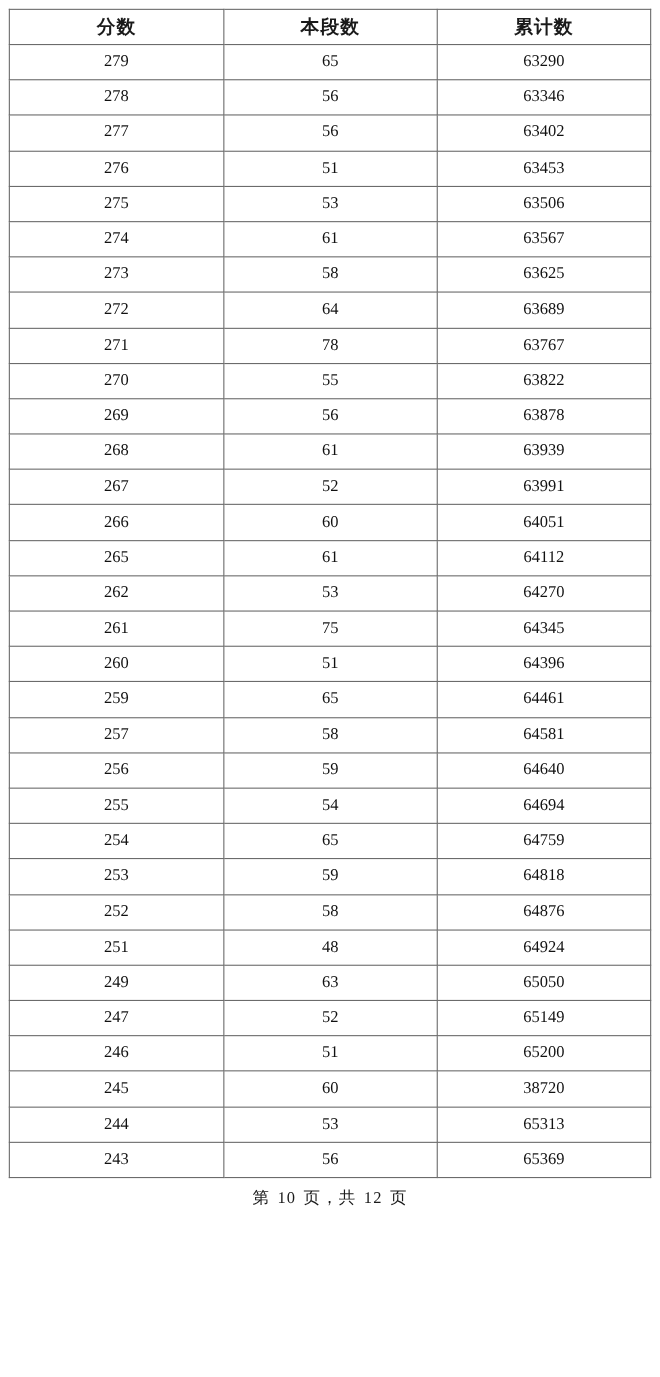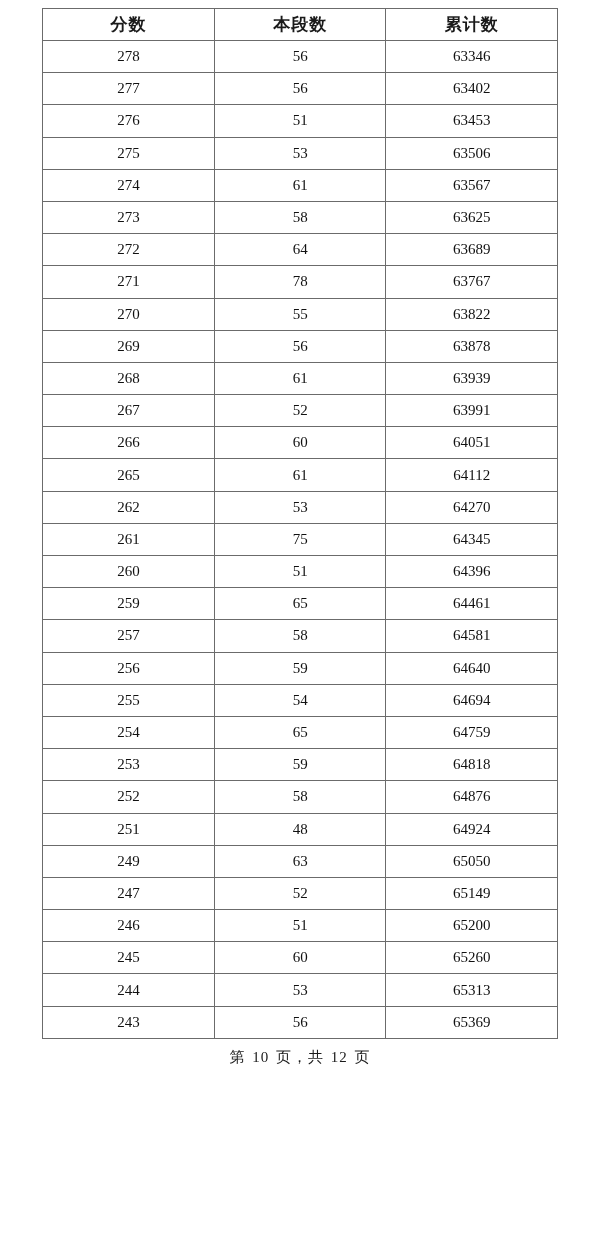--- a/index.html
+++ b/index.html
@@ -15,21 +15,21 @@
     -webkit-font-smoothing: antialiased;
   }
   .page {
     width: 600px;
     height: 1252px;
     position: relative;
     box-sizing: border-box;
     padding: 8px 8px 0 8px;
   }
   table.score-table {
-    width: 516px;
+    width: 584px;
     border-collapse: collapse;
     table-layout: fixed;
     margin: 0 auto;
   }
   table.score-table th,
   table.score-table td {
     border: 1px solid #6b6b6b;
     text-align: center;
     vertical-align: middle;
     font-family: "Liberation Serif", "DejaVu Serif", serif;
@@ -72,20 +72,25 @@
     </colgroup>
     <thead>
       <tr>
         <th>分数</th>
         <th>本段数</th>
         <th>累计数</th>
       </tr>
     </thead>
     <tbody id="table-body">
         <tr>
+          <td>279</td>
+          <td>65</td>
+          <td>63290</td>
+        </tr>
+        <tr>
           <td>278</td>
           <td>56</td>
           <td>63346</td>
         </tr>
         <tr>
           <td>277</td>
           <td>56</td>
           <td>63402</td>
         </tr>
         <tr>
@@ -214,21 +219,21 @@
           <td>65149</td>
         </tr>
         <tr>
           <td>246</td>
           <td>51</td>
           <td>65200</td>
         </tr>
         <tr>
           <td>245</td>
           <td>60</td>
-          <td>65260</td>
+          <td>38720</td>
         </tr>
         <tr>
           <td>244</td>
           <td>53</td>
           <td>65313</td>
         </tr>
         <tr>
           <td>243</td>
           <td>56</td>
           <td>65369</td>

